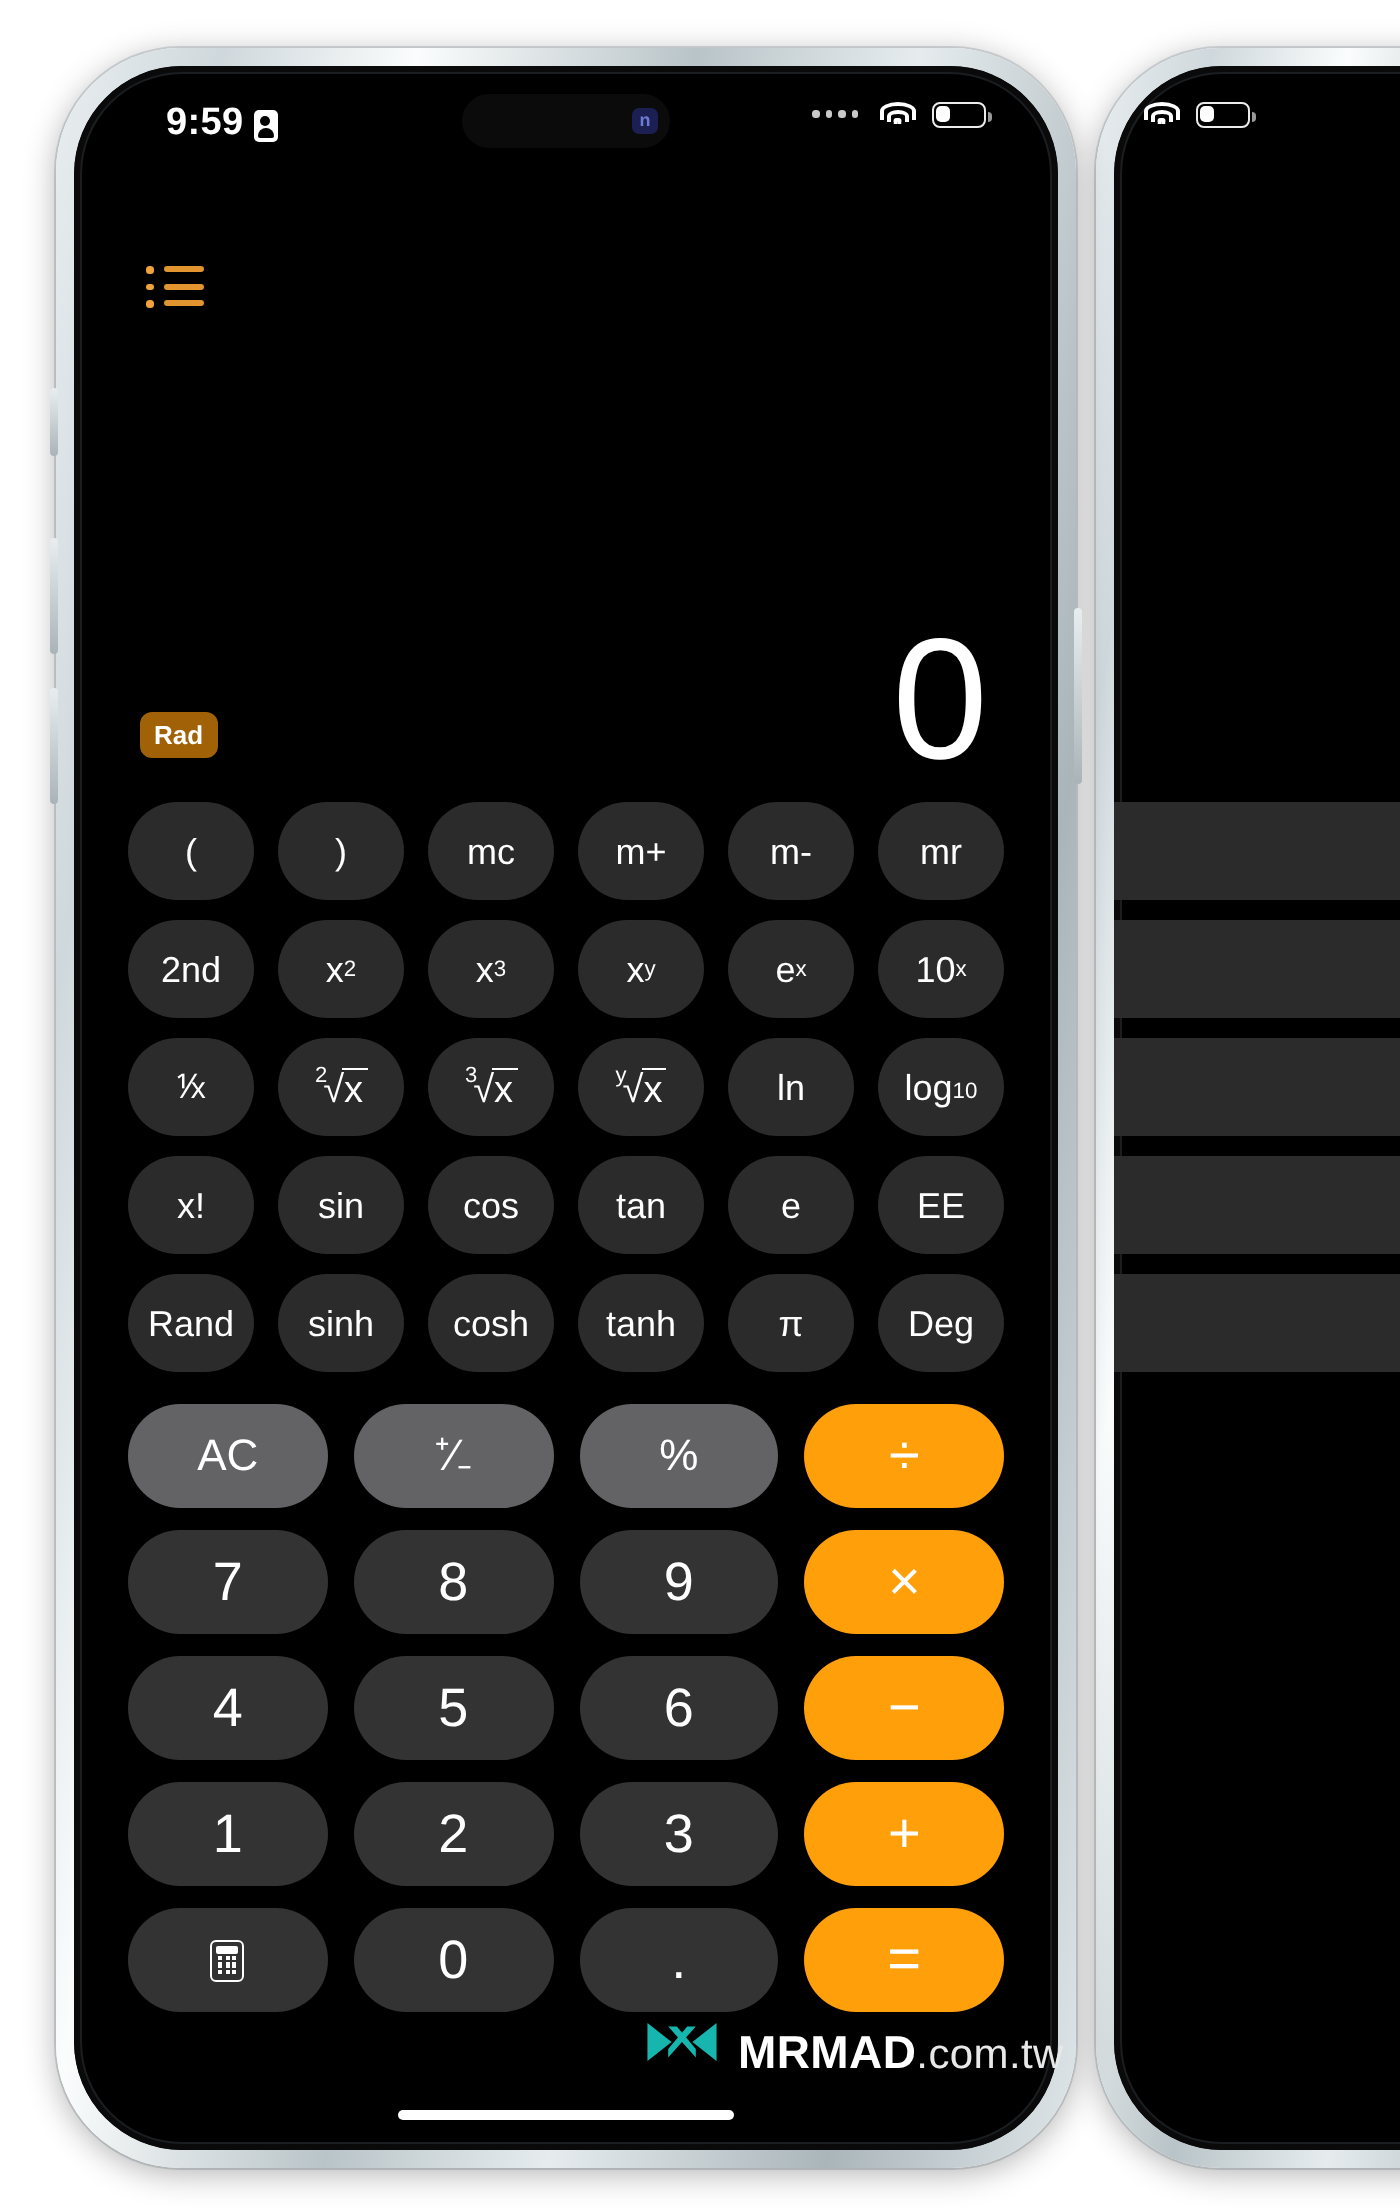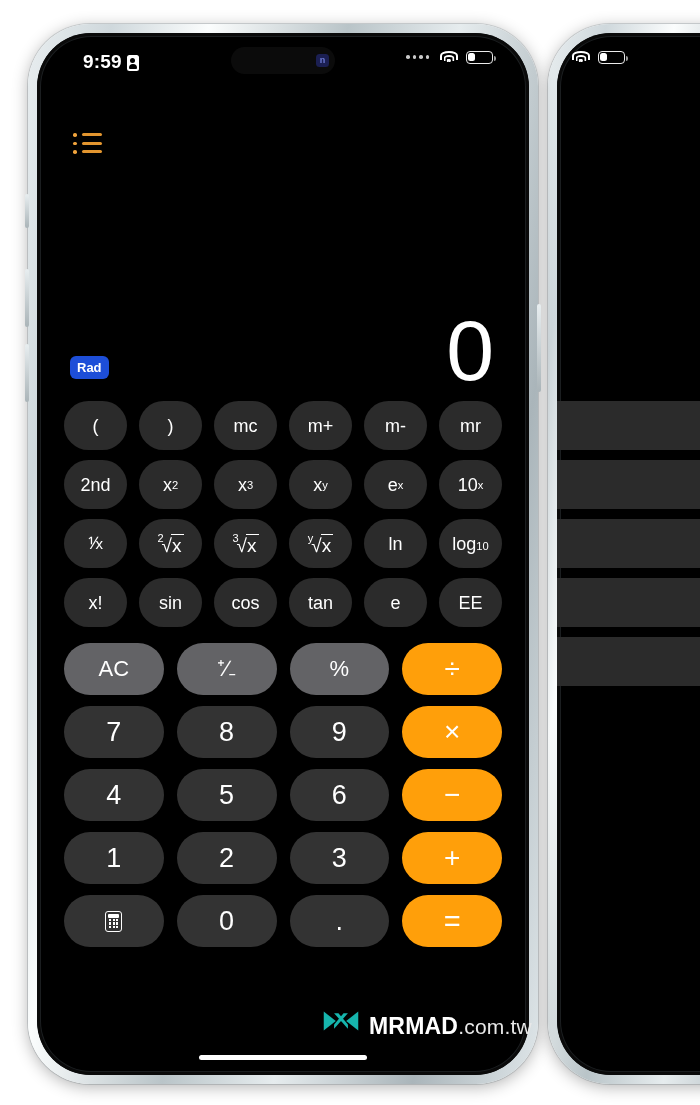--- a/index.html
+++ b/index.html
@@ -104,21 +104,21 @@
   .display{
     position:absolute; left:0; right:0; top:250px; height:110px; z-index:5;
   }
   .disp-value{
     position:absolute; right:36px; bottom:0;
     font-size:86px; font-weight:300; color:#fff; line-height:1;
     letter-spacing:-1px;
   }
   .rad-badge{
     position:absolute; left:33px; bottom:14px;
-    background:#1d4ed8; color:#fff; border-radius:6px;
+    background:#a16207; color:#fff; border-radius:6px;
     padding:4px 7px; font-size:13px; font-weight:600;
   }
 
   
   .keypad{ position:absolute; left:0; right:0; top:368px; z-index:5; padding:0 27px; }
   .krow{ display:flex; gap:12px; margin-bottom:10px; }
   .key{
     flex:1; height:49px; border-radius:28px;
     background:#2b2b2b; color:#fff;
     display:flex; align-items:center; justify-content:center;
@@ -338,20 +338,28 @@
 
         <div class="krow">
           <div class="key sci">x!</div>
           <div class="key sci">sin</div>
           <div class="key sci">cos</div>
           <div class="key sci">tan</div>
           <div class="key sci">e</div>
           <div class="key sci">EE</div>
         </div>
 
+        <div class="krow">
+          <div class="key sci">Rand</div>
+          <div class="key sci">sinh</div>
+          <div class="key sci">cosh</div>
+          <div class="key sci">tanh</div>
+          <div class="key sci">π</div>
+          <div class="key sci">Deg</div>
+        </div>
 
         <div class="numpad">
 
           <div class="krow">
             <div class="key num func">AC</div>
             <div class="key num func">⁺∕₋</div>
             <div class="key num func">%</div>
             <div class="key num op">÷</div>
           </div>
 

